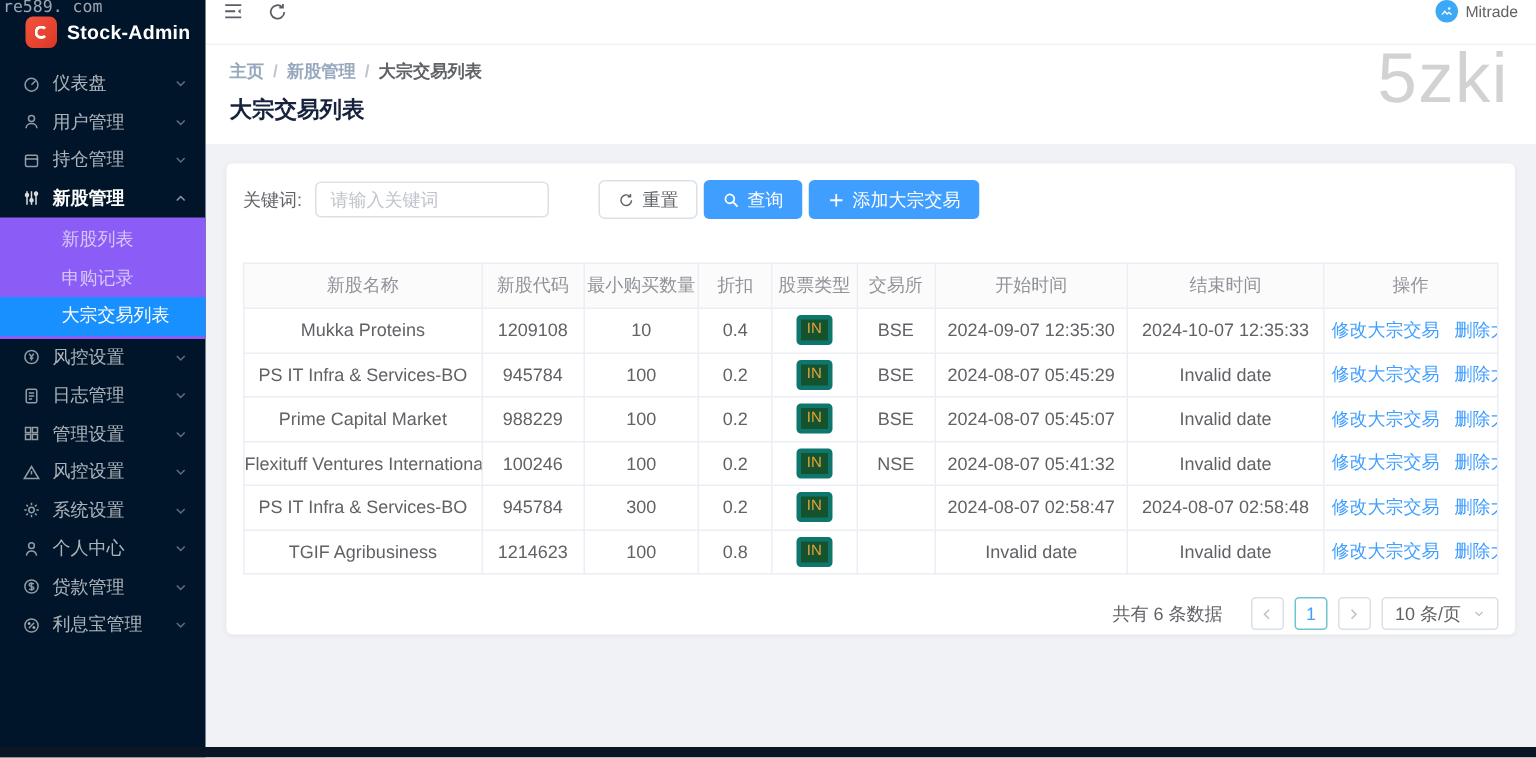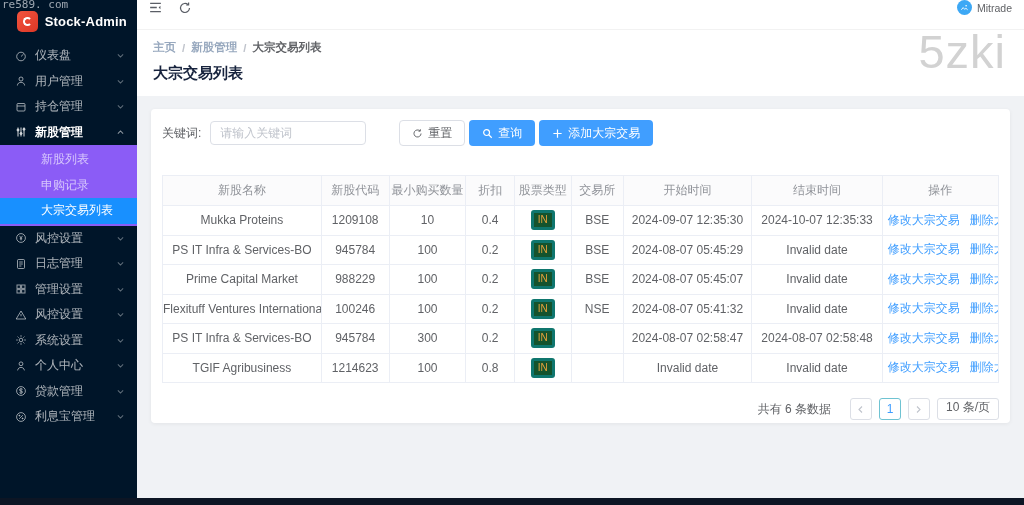--- a/index.html
+++ b/index.html
@@ -59,21 +59,21 @@
   td { font-size:12px; color:#606266; height:29.5px; border:1px solid #ebeef5; text-align:center; overflow:hidden; white-space:nowrap; }
   .badge-in { display:inline-block; font-size:10px; line-height:14px; padding:0 4px; color:#e6a23c; background:#14532d; border:3px solid #0f766e; border-radius:3px; }
   .op-link { color:#409eff; cursor:pointer; margin:0 5px; }
 
   
   .pagination { display:flex; justify-content:flex-end; align-items:center; gap:7px; margin-top:15px; font-size:12px; color:#606266; }
   .pg-total { margin-right:12px; }
   .pg-btn { width:22px; height:22px; border:1px solid #dcdfe6; border-radius:3px; background:#fff; display:flex; align-items:center; justify-content:center; color:#c0c4cc; cursor:pointer; }
   .pg-btn svg { display:block; }
   .pg-page { width:22px; height:22px; border:1px solid #6fc3d2; border-radius:3px; color:#409eff; display:flex; align-items:center; justify-content:center; cursor:pointer; background:#fff; }
-  .pg-size { height:22px; border:1px solid #dcdfe6; border-radius:3px; background:#fff; display:flex; align-items:center; gap:8px; padding:0 8px; color:#606266; cursor:pointer;flex-direction:column; }
+  .pg-size { height:22px; border:1px solid #dcdfe6; border-radius:3px; background:#fff; display:flex; align-items:center; gap:8px; padding:0 8px; color:#606266; cursor:pointer; }
   .pg-size svg { color:#c0c4cc; }
 
   
   .wm-tl { position:absolute; top:-2px; left:2px; font-family:"DejaVu Sans Mono",monospace; font-size:11px; color:rgba(185,192,200,.85); z-index:5; }
   .wm-corner { position:absolute; top:24px; right:18px; font-size:47px; color:#d2d2d2; letter-spacing:1px; z-index:4; }
   .bottom-strip { position:absolute; left:0; bottom:0; width:1024px; height:7px; background:#0c1524; z-index:3; }
 </style>
 </head>
 <body>
 

